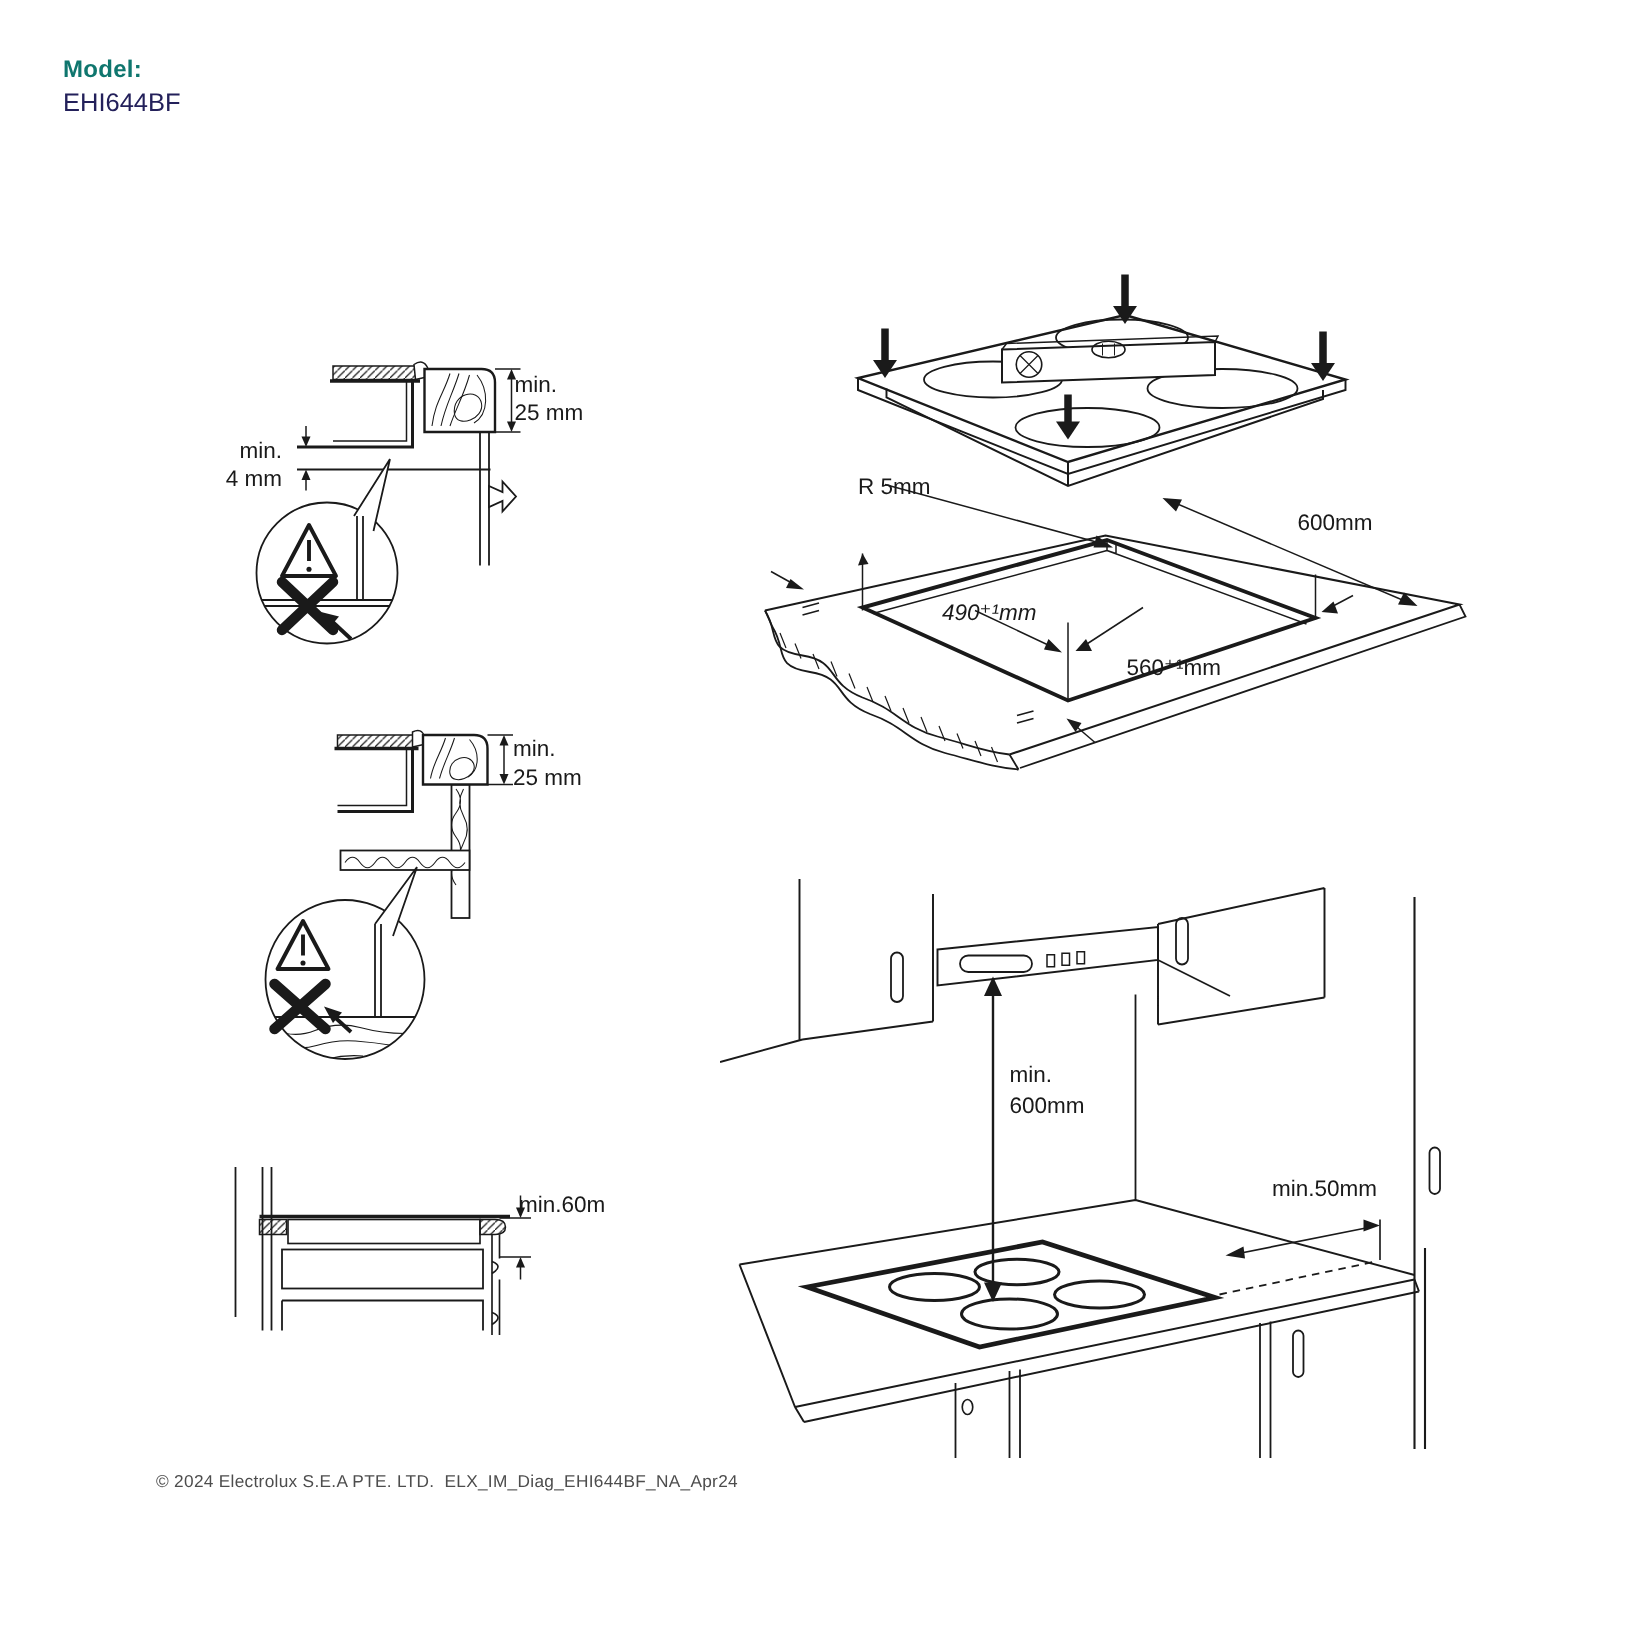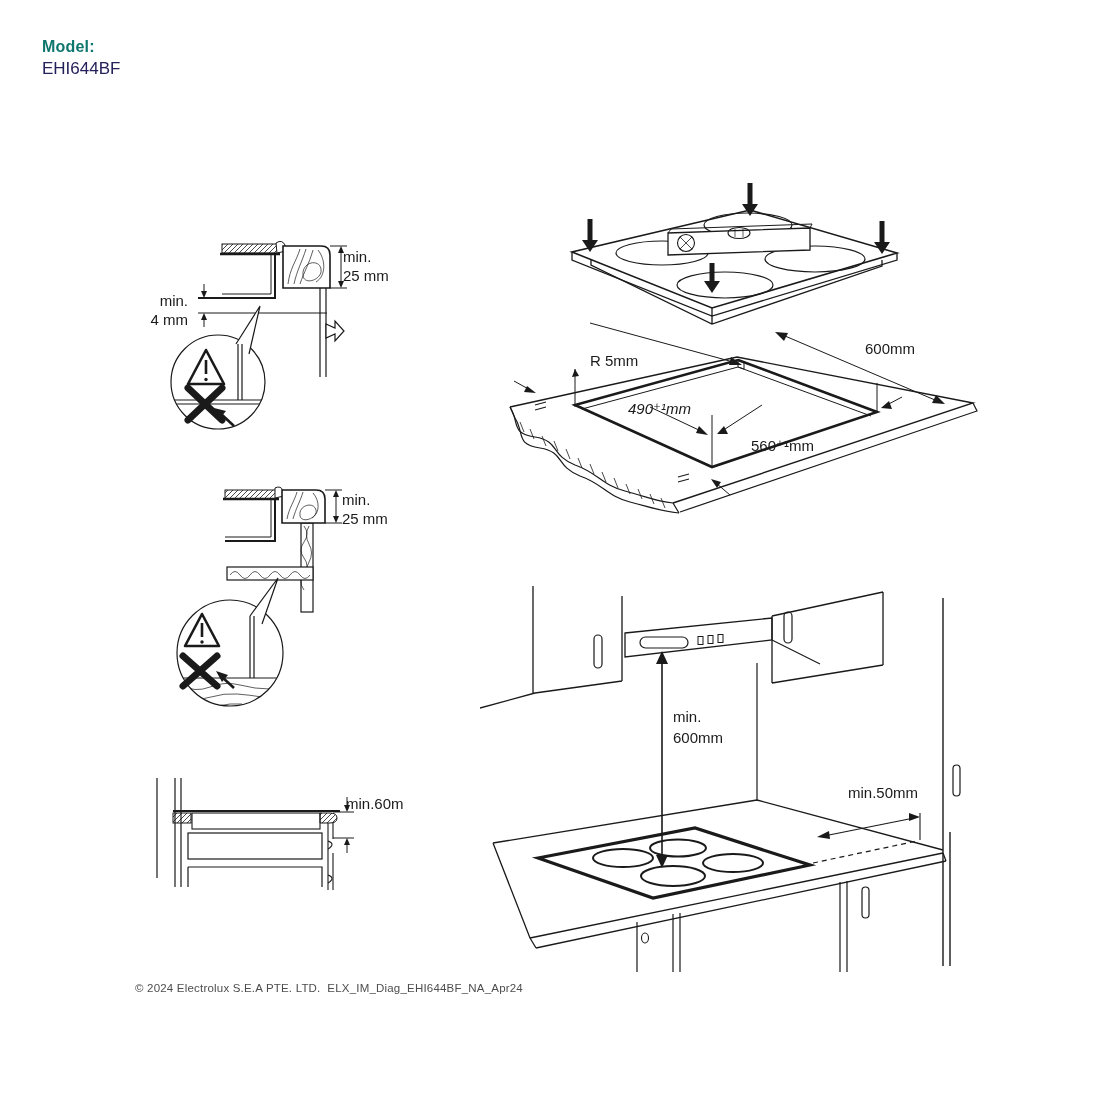--- a/index.html
+++ b/index.html
@@ -263,21 +263,21 @@
     <path class="ln" d="M272,230 L232,256" stroke-width="1"></path>
     <polygon points="227,259 238,259 234,251" fill="#1a1a1a"></polygon>
     <path class="ln" d="M412,222 L395,231" stroke-width="1"></path>
     <polygon points="391,233 402,234 399,226" fill="#1a1a1a"></polygon>
     <path class="ln" d="M240,320 L226,308" stroke-width="1"></path>
     <polygon points="221,304 231,307 227,313" fill="#1a1a1a"></polygon>
     <path class="ln" d="M45,230 L56,227 M45,235 L56,232 M188,302 L199,299 M188,307 L199,304" stroke-width="1.2"></path>
   </g>
 </svg>
 
-<div class="abs dim" style="left:590px;top:315px;margin-top:36px;"><span>R 5mm</span></div>
+<div class="abs dim" style="left:572px;top:315px;"><span>R 5mm</span></div>
 <div class="abs dim" style="left:865px;top:339px;"><span>600mm</span></div>
 <div class="abs dim" style="left:628px;top:399px;font-style:italic;"><span>490⁺¹mm</span></div>
 <div class="abs dim" style="left:751px;top:399px;margin-top:37px;"><span>560⁺¹mm</span></div>
 
 <svg class="abs" style="left:480px;top:580px;" width="520" height="392" viewBox="0 0 520 392">
 
   <g>
     <path class="ln" d="M53,6 L53,113 M142,16 L142,101 M142,101 L55,113 M55,113 L0,128" stroke-width="1.3"></path>
     <rect x="114" y="55" width="8" height="33" rx="4" class="ln" stroke-width="1.2"></rect>
   </g>
@@ -332,13 +332,13 @@
   <g>
     <path class="ln" d="M193,334 L193,392 M200,333 L200,392 M157,342 L157,392 M360,302 L360,392 M367,301 L367,392" stroke-width="1.2"></path>
     <ellipse cx="165" cy="358" rx="3.5" ry="5" class="ln" stroke-width="1.1"></ellipse>
     <rect x="382" y="307" width="7" height="31" rx="3.5" class="ln" stroke-width="1.2"></rect>
   </g>
 </svg>
 
 <div class="abs dim2" style="left:673px;top:706px;"><span>min.</span><br><span>600mm</span></div>
 <div class="abs dim" style="left:848px;top:783px;"><span>min.50mm</span></div>
 
-<div class="abs footer" style="left:104px;top:982px;margin-left:31px;">© 2024 Electrolux S.E.A PTE. LTD.  ELX_IM_Diag_EHI644BF_NA_Apr24</div>
+<div class="abs footer" style="left:104px;top:982px;">© 2024 Electrolux S.E.A PTE. LTD.  ELX_IM_Diag_EHI644BF_NA_Apr24</div>
 
 </body></html>

